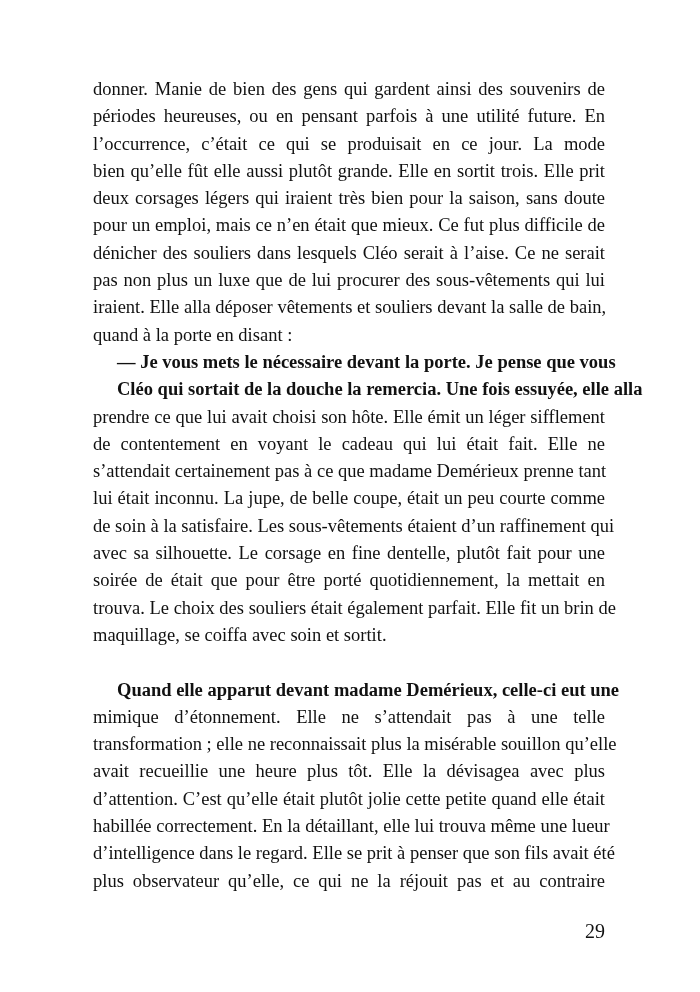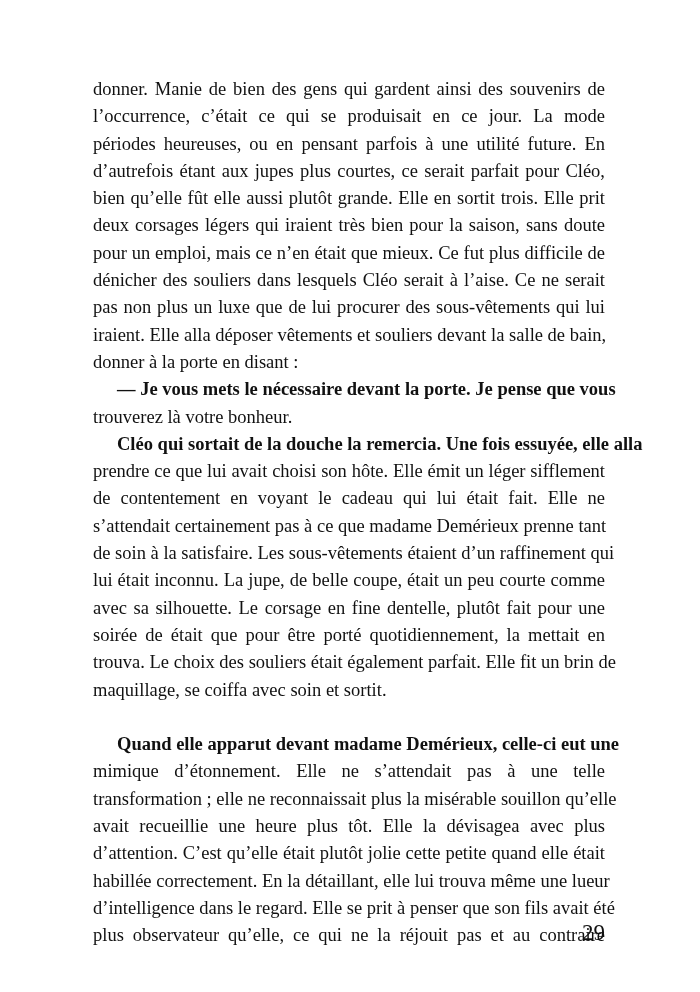--- a/index.html
+++ b/index.html
@@ -42,55 +42,53 @@
       display: block;
       height: 27.3px;
     }
     .page-number {
       position: absolute;
       left: 560px;
       top: 920px;
       width: 45px;
       text-align: right;
       font-family: "Liberation Serif", serif;
-      font-size: 23px;
+      font-size: 20px;
       color: #111111;
     }
   </style>
 </head>
 <body>
 
 <div class="page">
 
   <div>
     <span class="line">donner. Manie de bien des gens qui gardent ainsi des souvenirs de</span>
+    <span class="line">périodes heureuses, ou en pensant parfois à une utilité future. En</span>
     <span class="line">l’occurrence, c’était ce qui se produisait en ce jour. La mode</span>
-    <span class="line">périodes heureuses, ou en pensant parfois à une utilité future. En</span>
-    <span class="line">d’autrefois étant aux jupes plus courtes, ce serait parfait pour Cléo,</span>
     <span class="line">bien qu’elle fût elle aussi plutôt grande. Elle en sortit trois. Elle prit</span>
     <span class="line">deux corsages légers qui iraient très bien pour la saison, sans doute</span>
     <span class="line">pour un emploi, mais ce n’en était que mieux. Ce fut plus difficile de</span>
     <span class="line">dénicher des souliers dans lesquels Cléo serait à l’aise. Ce ne serait</span>
     <span class="line">pas non plus un luxe que de lui procurer des sous-vêtements qui lui</span>
     <span class="line">iraient. Elle alla déposer vêtements et souliers devant la salle de bain,</span>
-    <span class="line last">donner à la porte en disant :</span>
+    <span class="line last">quand à la porte en disant :</span>
   </div>
 
   <div>
     <span class="line indent">— Je vous mets le nécessaire devant la porte. Je pense que vous</span>
-    <span class="line last">trouverez là votre bonheur.</span>
   </div>
 
   <div>
     <span class="line indent">Cléo qui sortait de la douche la remercia. Une fois essuyée, elle alla</span>
     <span class="line">prendre ce que lui avait choisi son hôte. Elle émit un léger sifflement</span>
     <span class="line">de contentement en voyant le cadeau qui lui était fait. Elle ne</span>
     <span class="line">s’attendait certainement pas à ce que madame Demérieux prenne tant</span>
+    <span class="line">lui était inconnu. La jupe, de belle coupe, était un peu courte comme</span>
     <span class="line">de soin à la satisfaire. Les sous-vêtements étaient d’un raffinement qui</span>
-    <span class="line">lui était inconnu. La jupe, de belle coupe, était un peu courte comme</span>
     <span class="line">avec sa silhouette. Le corsage en fine dentelle, plutôt fait pour une</span>
     <span class="line">soirée de était que pour être porté quotidiennement, la mettait en</span>
     <span class="line">trouva. Le choix des souliers était également parfait. Elle fit un brin de</span>
     <span class="line last">maquillage, se coiffa avec soin et sortit.</span>
   </div>
 
   <span class="blank"></span>
 
   <div>
     <span class="line indent">Quand elle apparut devant madame Demérieux, celle-ci eut une</span>

